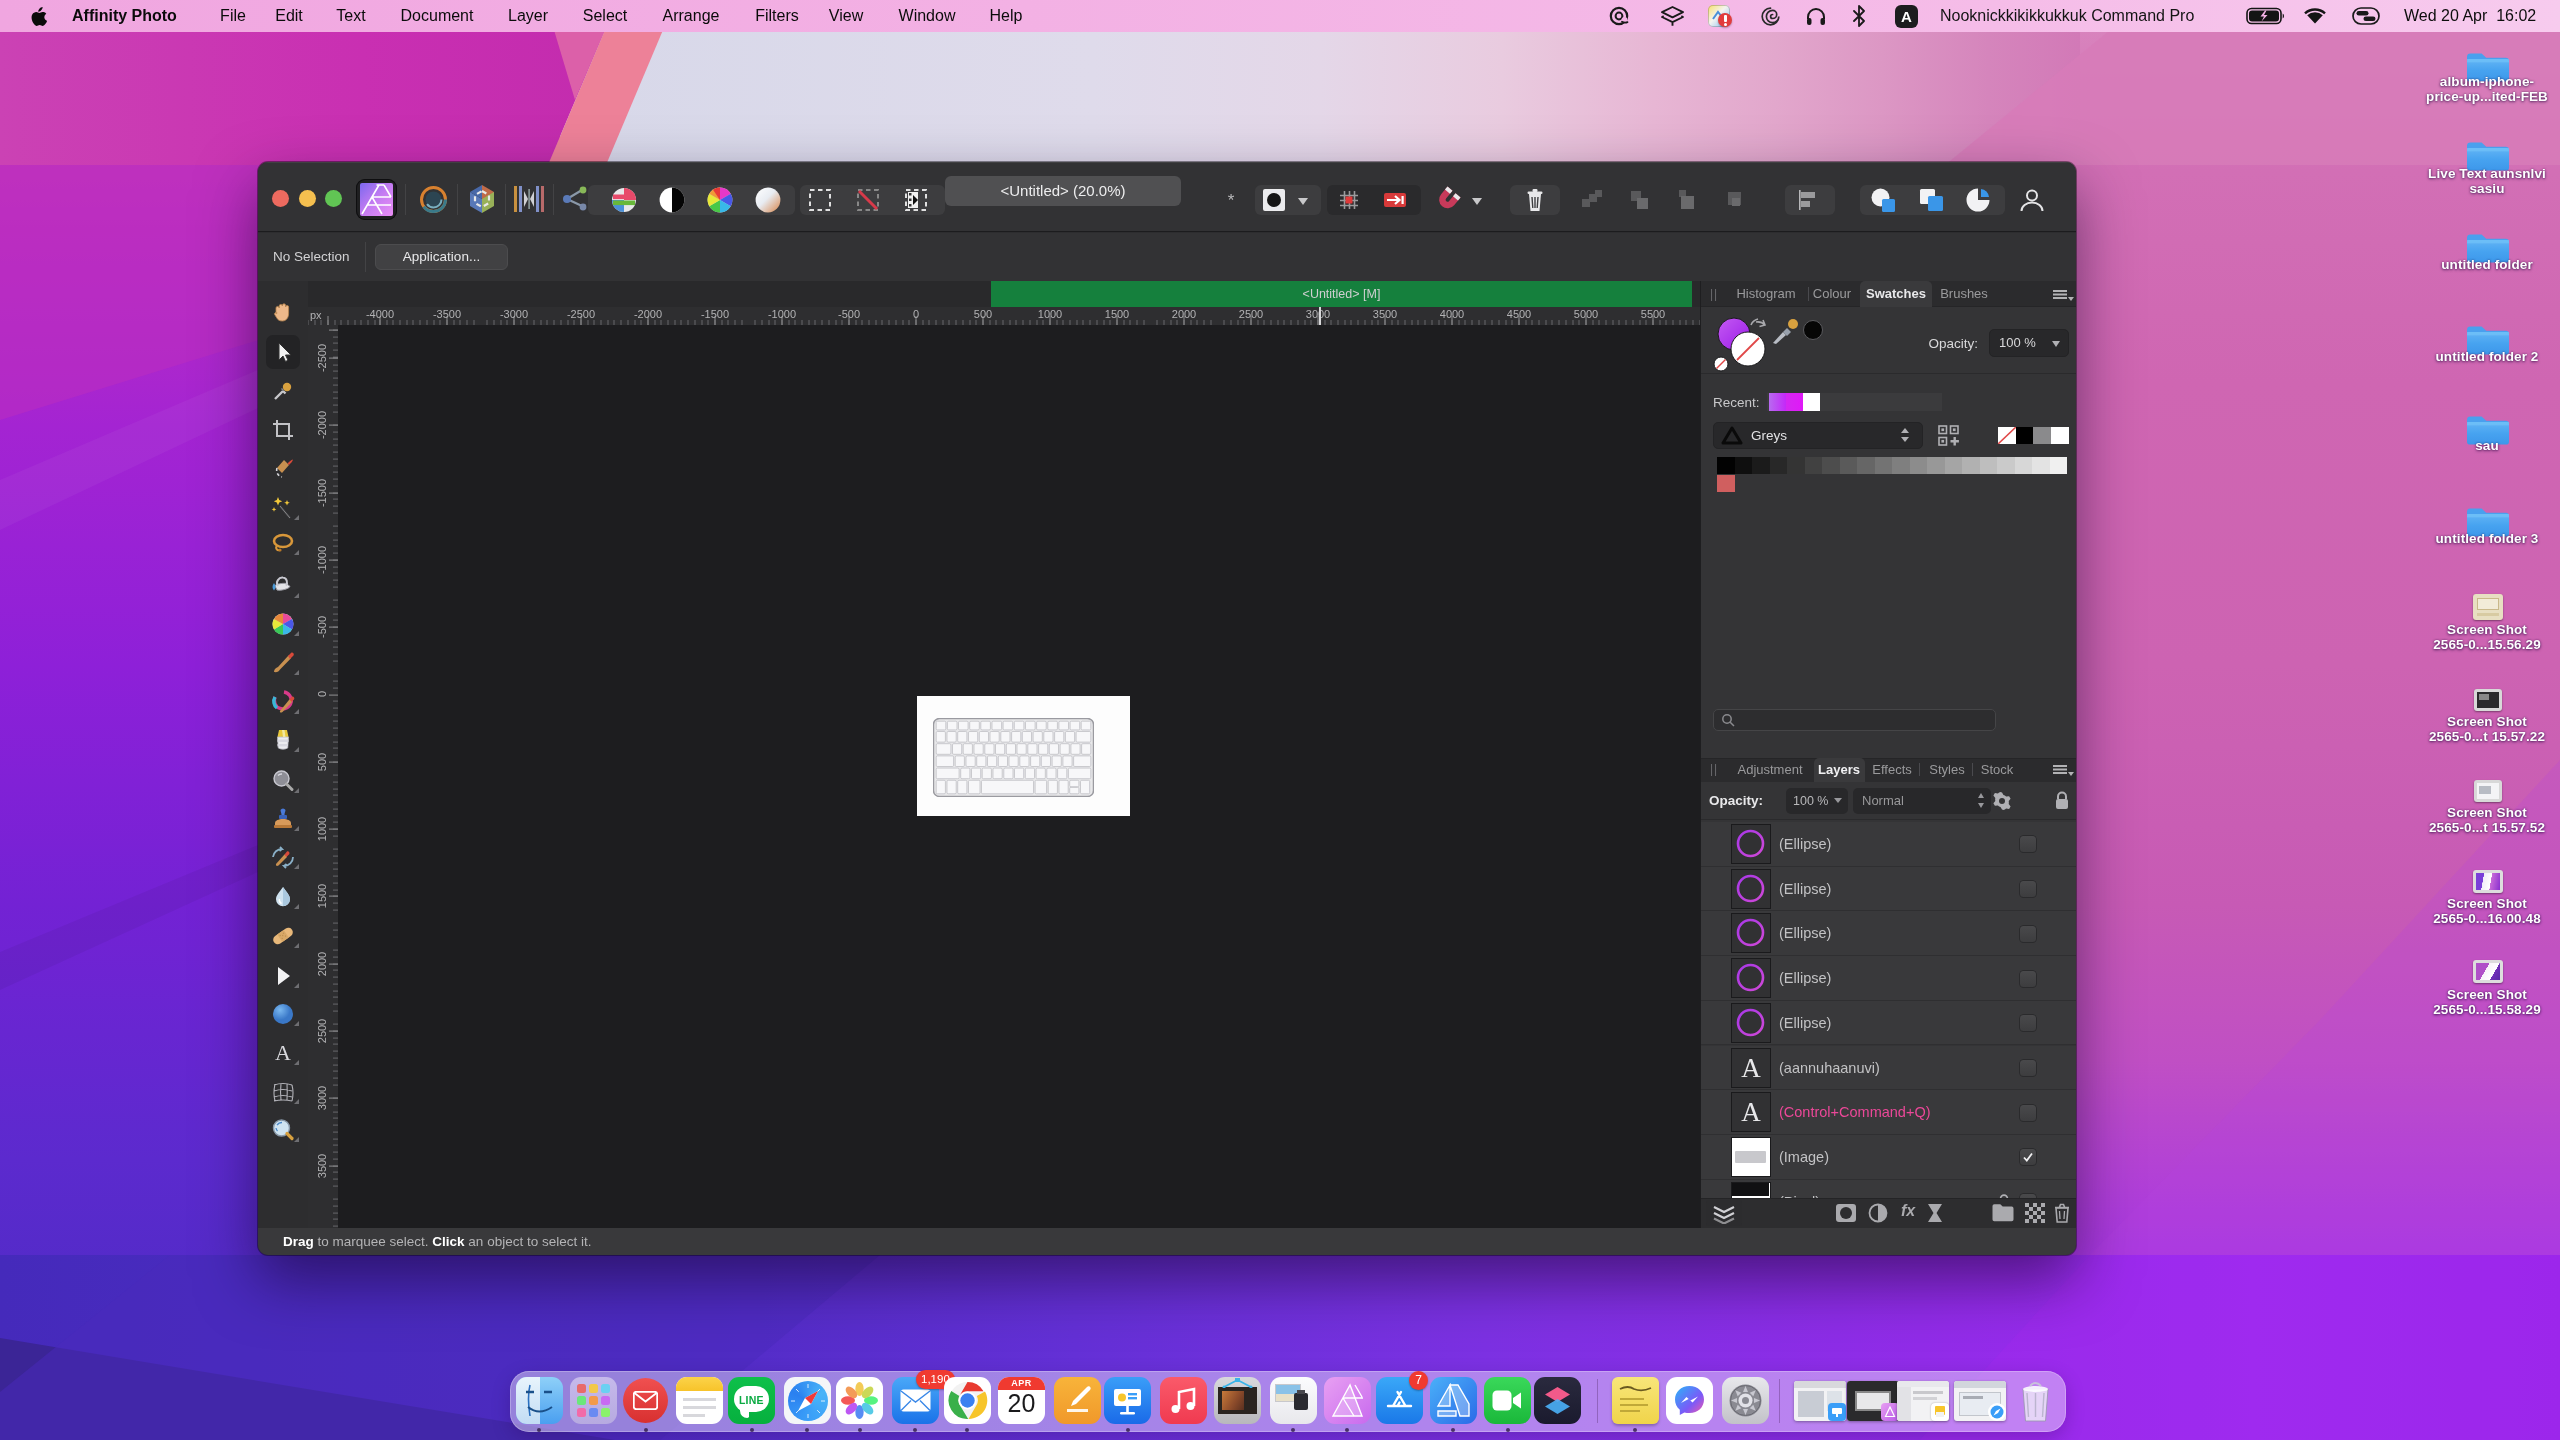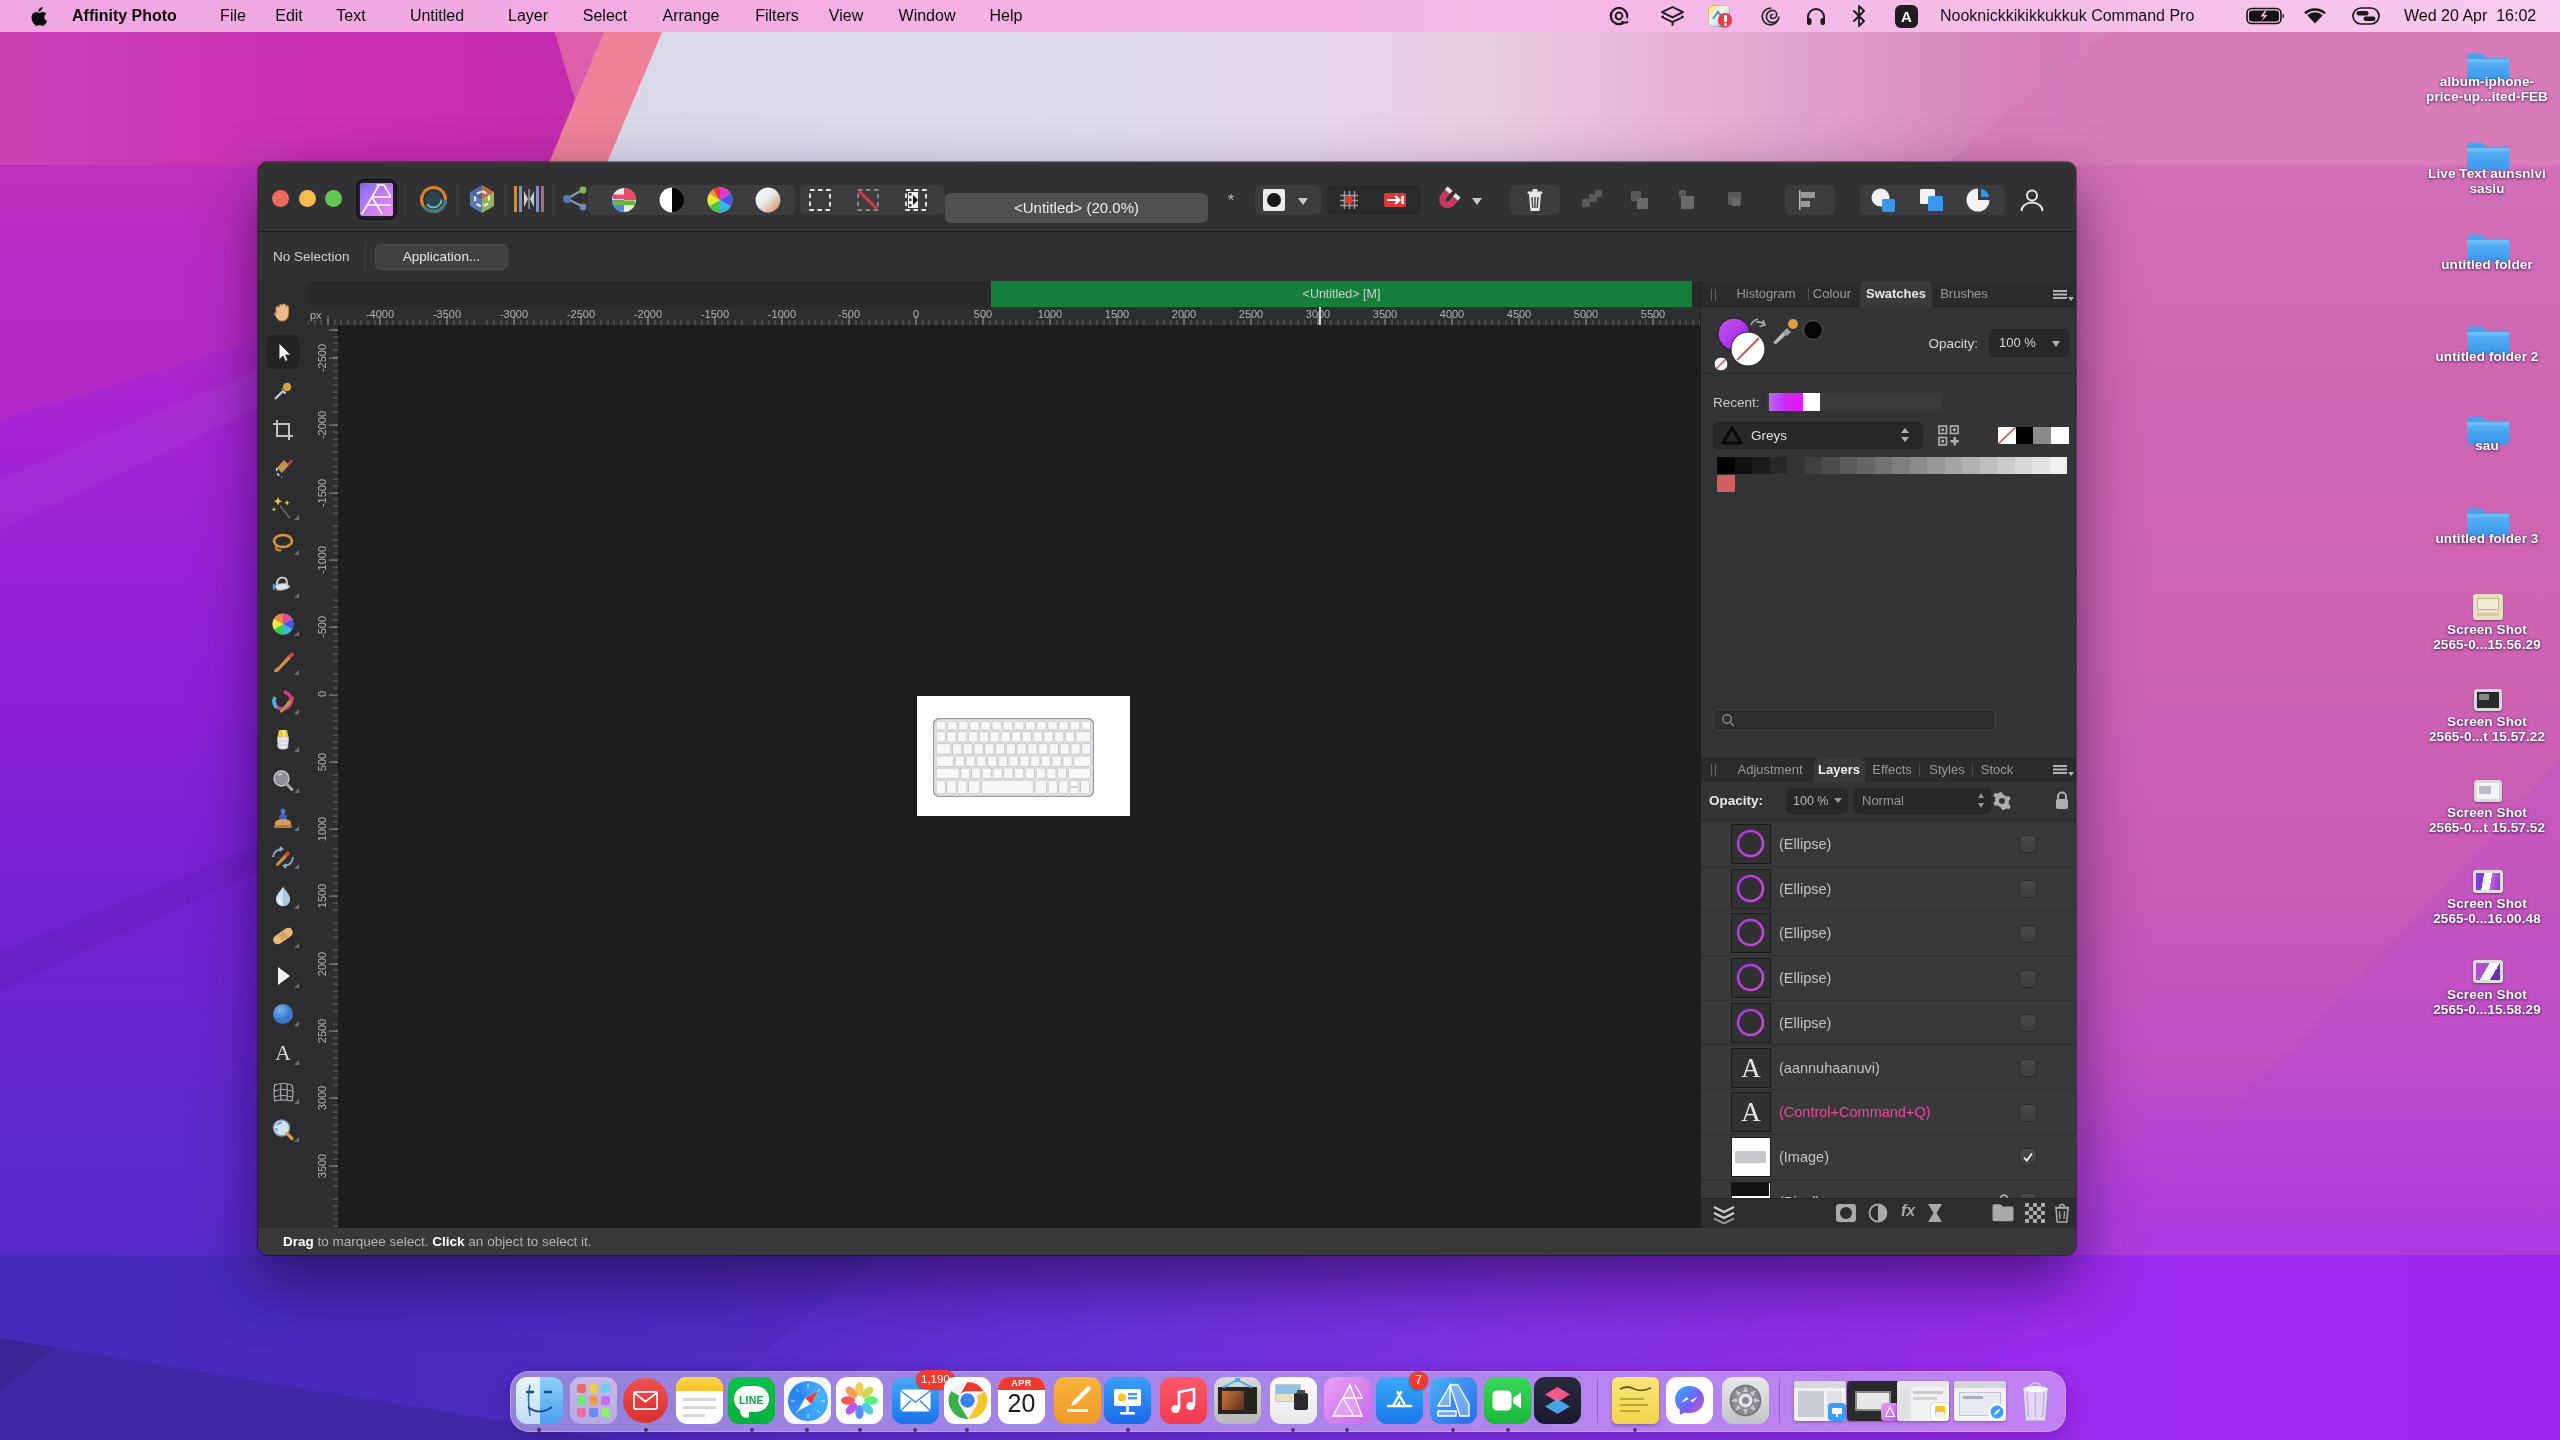--- a/index.html
+++ b/index.html
@@ -99,21 +99,21 @@
   </svg>
 
   <div id="menubar">
     <svg class="abs" style="left:30px;top:7px" width="17" height="19" viewBox="0 0 17 19">
       <path fill="#0b0b0b" d="M11.4 3.1c.8-1 1.4-2.3 1.2-3.1-1.1.1-2.4.8-3.2 1.7-.7.8-1.3 2.1-1.1 3.1 1.2.1 2.3-.7 3.1-1.7zm2.9 7.2c0-2.3 1.9-3.4 2-3.5-1.1-1.6-2.8-1.8-3.4-1.8-1.4-.2-2.8.9-3.5.9-.7 0-1.9-.9-3.1-.9C4.7 5 3.2 5.9 2.4 7.3.7 10.1 2 14.3 3.6 16.6c.8 1.1 1.7 2.4 3 2.3 1.2 0 1.6-.8 3.1-.8s1.8.8 3.1.8c1.3 0 2.1-1.2 2.9-2.3.9-1.3 1.3-2.6 1.3-2.7-.1-.1-2.6-1-2.7-3.6z"></path>
     </svg>
     <span class="mitem" style="left:72px;font-weight:700">Affinity Photo</span>
     <span class="mitem" style="left:233px;transform:translateX(-50%)">File</span>
     <span class="mitem" style="left:289px;transform:translateX(-50%)">Edit</span>
     <span class="mitem" style="left:351px;transform:translateX(-50%)">Text</span>
-    <span class="mitem" style="left:437px;transform:translateX(-50%)">Untitled</span>
+    <span class="mitem" style="left:437px;transform:translateX(-50%)">Document</span>
     <span class="mitem" style="left:528px;transform:translateX(-50%)">Layer</span>
     <span class="mitem" style="left:605px;transform:translateX(-50%)">Select</span>
     <span class="mitem" style="left:691px;transform:translateX(-50%)">Arrange</span>
     <span class="mitem" style="left:777px;transform:translateX(-50%)">Filters</span>
     <span class="mitem" style="left:846px;transform:translateX(-50%)">View</span>
     <span class="mitem" style="left:927px;transform:translateX(-50%)">Window</span>
     <span class="mitem" style="left:1006px;transform:translateX(-50%)">Help</span>
 
     <svg class="abs" style="left:1607px;top:5px" width="24" height="22" viewBox="0 0 24 22">
       <circle cx="12" cy="11" r="8.2" fill="none" stroke="#1a1a1a" stroke-width="2.2"></circle>
@@ -327,21 +327,21 @@
     </svg>
     <svg class="wabs" style="left:645px;top:25px" width="26" height="26" viewBox="0 0 26 26">
       <rect x="3" y="3" width="20" height="20" fill="none" stroke="#e0e0e0" stroke-width="2" stroke-dasharray="4.5 3.5"></rect>
       <rect x="5" y="5" width="10" height="16" fill="#f0f0f0"></rect>
       <path d="M15 13 L10 8 V18 Z" fill="#101010"></path>
       <rect x="6" y="6" width="2.5" height="2.5" fill="#333"></rect>
         <rect x="6" y="11.5" width="2.5" height="2.5" fill="#333"></rect>
         <rect x="6" y="17" width="2.5" height="2.5" fill="#333"></rect>
     </svg>
 
-    <div class="wabs" style="left:687px;top:31px;width:263px;height:30px;background:#505052;border-radius:6px;color:#ededee;font-size:15px;text-align:center;line-height:30px">&lt;Untitled&gt; (20.0%)</div>
+    <div class="wabs" style="left:687px;top:14px;width:236px;height:30px;background:#505052;border-radius:6px;color:#ededee;font-size:15px;text-align:center;line-height:30px">&lt;Untitled&gt; (20.0%)</div>
     <div class="wabs" style="left:963px;top:23px;width:20px;height:30px;color:#b8b8ba;font-size:17px;text-align:center;line-height:32px">*</div>
 
     <div class="wabs" style="left:997px;top:23px;width:66px;height:30px;background:#3d3d3f;border-radius:6px"></div>
     <div class="wabs" style="left:1005px;top:27px;width:22px;height:22px;background:#ececee;border-radius:2px"></div>
     <div class="wabs" style="left:1009px;top:31px;width:14px;height:14px;background:#161616;border-radius:50%"></div>
     <div class="wabs" style="left:1040px;top:36px;width:0;height:0;border-left:5.5px solid transparent;border-right:5.5px solid transparent;border-top:7px solid #c8c8ca"></div>
 
     <div class="wabs" style="left:1069px;top:23px;width:94px;height:30px;background:#2a2a2c;border-radius:6px"></div>
     <svg class="wabs" style="left:1078px;top:25px" width="26" height="26" viewBox="0 0 26 26">
       <g stroke="#9a9a9c" stroke-width="1.6">

